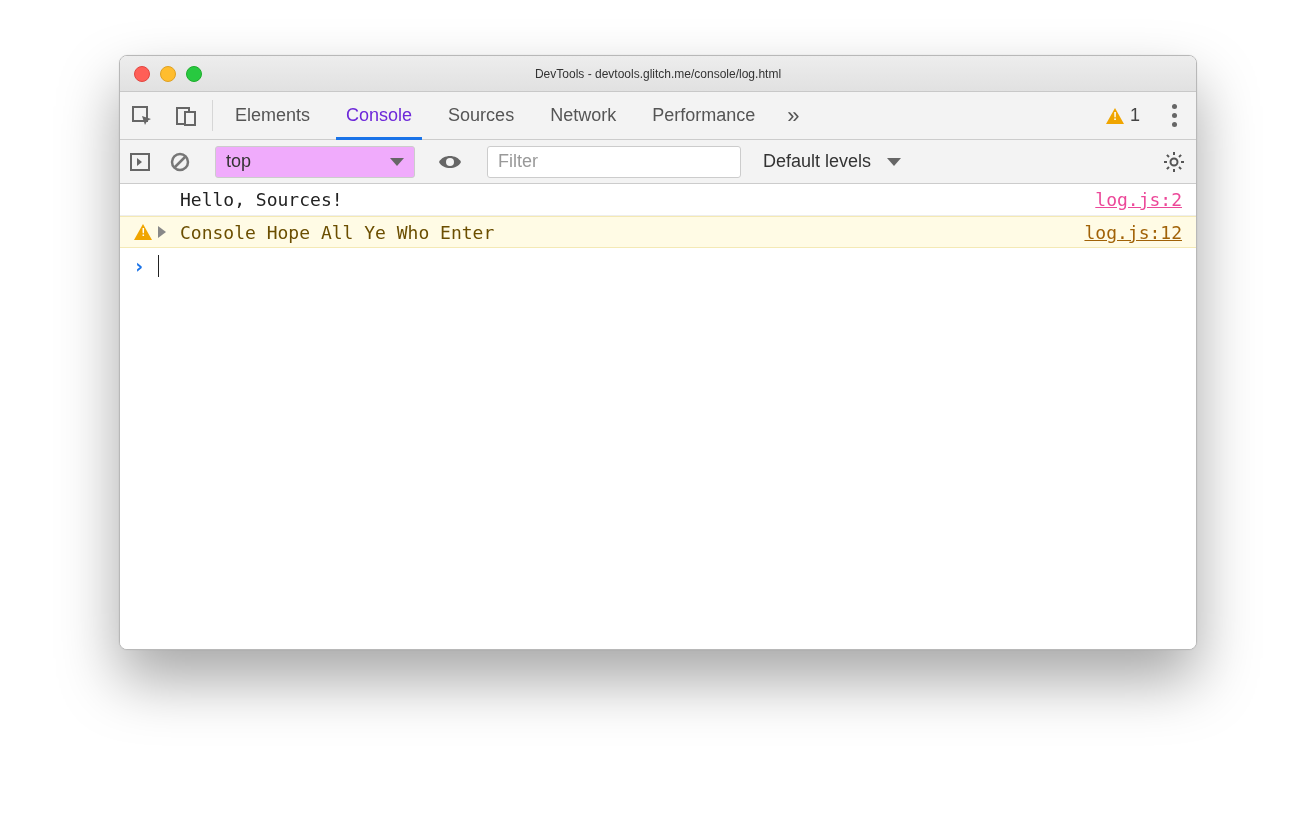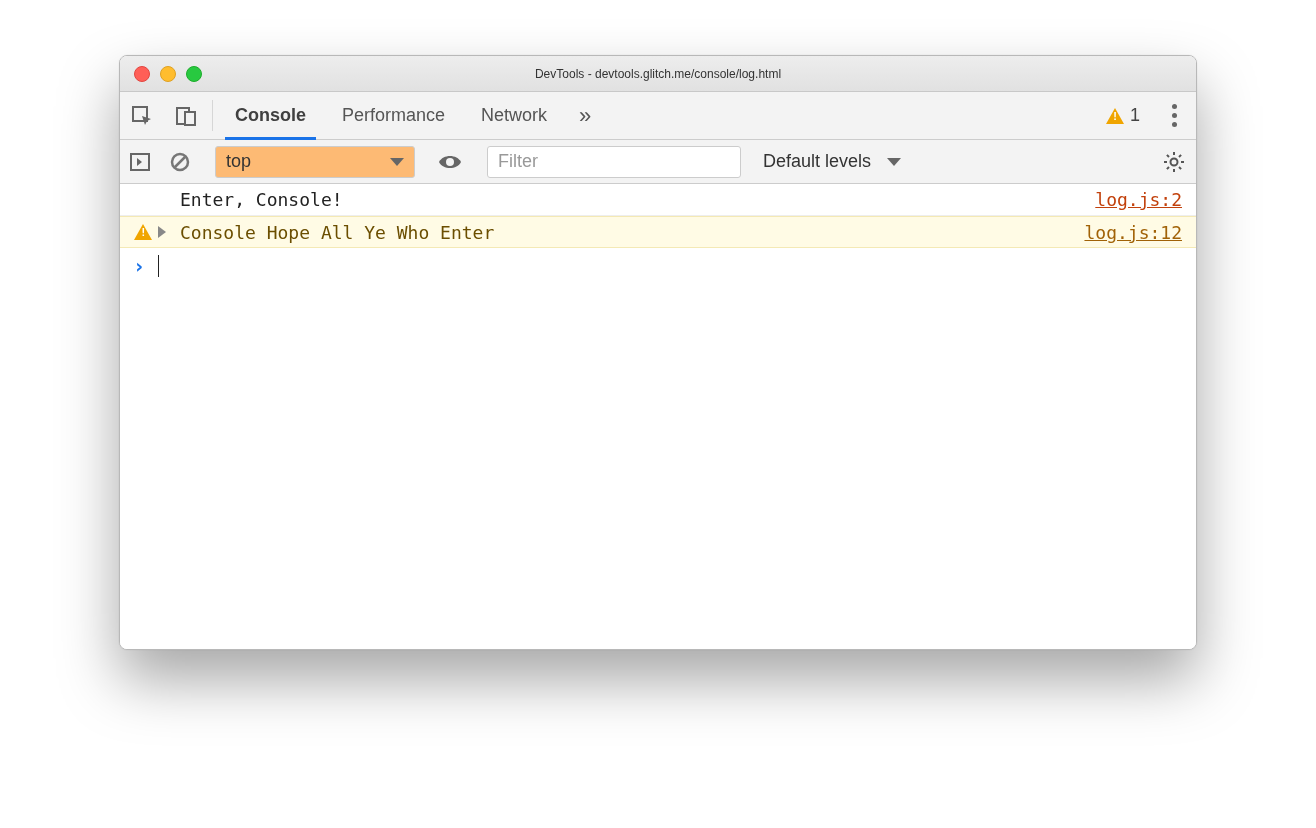--- a/index.html
+++ b/index.html
@@ -68,22 +68,21 @@
     .tabs { display: flex; flex: 1; align-items: stretch; }
     .tab {
       padding: 0 18px;
       display: flex;
       align-items: center;
       color: #555;
       cursor: pointer;
       position: relative;
     }
     .tab.active {
-      color: #404040;
-      font-weight: bold;
+      color: #6d28d9;
     }
     .tab.active::after {
       content: "";
       position: absolute;
       bottom: -1px;
       left: 8px; right: 8px;
       height: 3px;
       background: #1a73e8;
     }
     .more-tabs { padding: 0 14px; display: flex; align-items: center; color: #555; font-size: 22px; cursor: pointer; }
@@ -131,21 +130,21 @@
       font-size: 18px;
       color: #555;
     }
     .tb-icon { width: 40px; display: flex; align-items: center; justify-content: center; }
     .context-select {
       display: flex;
       align-items: center;
       height: 32px;
       padding: 0 10px;
       margin: 0 6px;
-      background: #fdba74;
+      background: #f0abfc;
       border: 1px solid #ccc;
       border-radius: 3px;
       min-width: 200px;
       justify-content: space-between;
       cursor: pointer;
       color: #333;
     }
     .caret {
       width: 0; height: 0;
       border-left: 7px solid transparent;
@@ -185,21 +184,21 @@
       display: flex;
       align-items: center;
       border-bottom: 1px solid #eee;
       min-height: 32px;
       padding: 3px 14px 3px 8px;
     }
     .row .gutter { width: 30px; display: flex; align-items: center; justify-content: center; }
     .row .expand { width: 16px; display: flex; align-items: center; }
     .row .msg { flex: 1; padding-left: 6px; }
     .row .src {
-      color: #c2410c;
+      color: #ec4899;
       text-decoration: underline;
       cursor: pointer;
     }
     .row.warning {
       background: #fffbe5;
       border-top: 1px solid #f4e9b5;
       border-bottom: 1px solid #f4e9b5;
       color: #6b4e00;
     }
     .row.warning .src { color: #a16207; }
@@ -241,23 +240,25 @@
         </svg>
     </div>
     <div class="iconbox">
       <svg width="22" height="22" viewBox="0 0 22 22">
           <rect x="2" y="3" width="12" height="16" fill="none" stroke="#666" stroke-width="2"></rect>
           <rect x="10" y="7" width="10" height="13" fill="#f3f3f3" stroke="#666" stroke-width="2"></rect>
         </svg>
     </div>
     <div class="sep"></div>
     <div class="tabs">
+      <div class="tab">Elements</div>
       <div class="tab active">Console</div>
+      <div class="tab">Sources</div>
+      <div class="tab">Network</div>
       <div class="tab">Performance</div>
-      <div class="tab">Network</div>
       <div class="more-tabs">»</div>
     </div>
     <div class="warn-count">
       <div class="warn-tri"></div>
       <span>1</span>
     </div>
     <div class="kebab">
       <span></span>
         <span></span>
         <span></span>
@@ -311,21 +312,21 @@
             <line x1="16" y1="6" x2="18.1" y2="3.9"></line>
           </g>
         </svg>
     </div>
   </div>
 
   <div class="console">
     <div class="row">
       <div class="gutter"></div>
       <div class="expand"></div>
-      <div class="msg">Enter, Console!</div>
+      <div class="msg">Hello, Sources!</div>
       <div class="src">log.js:2</div>
     </div>
     <div class="row warning">
       <div class="gutter">
         <div class="warn-tri"></div>
       </div>
       <div class="expand">
         <div class="exp-tri"></div>
       </div>
       <div class="msg">Console Hope All Ye Who Enter</div>

